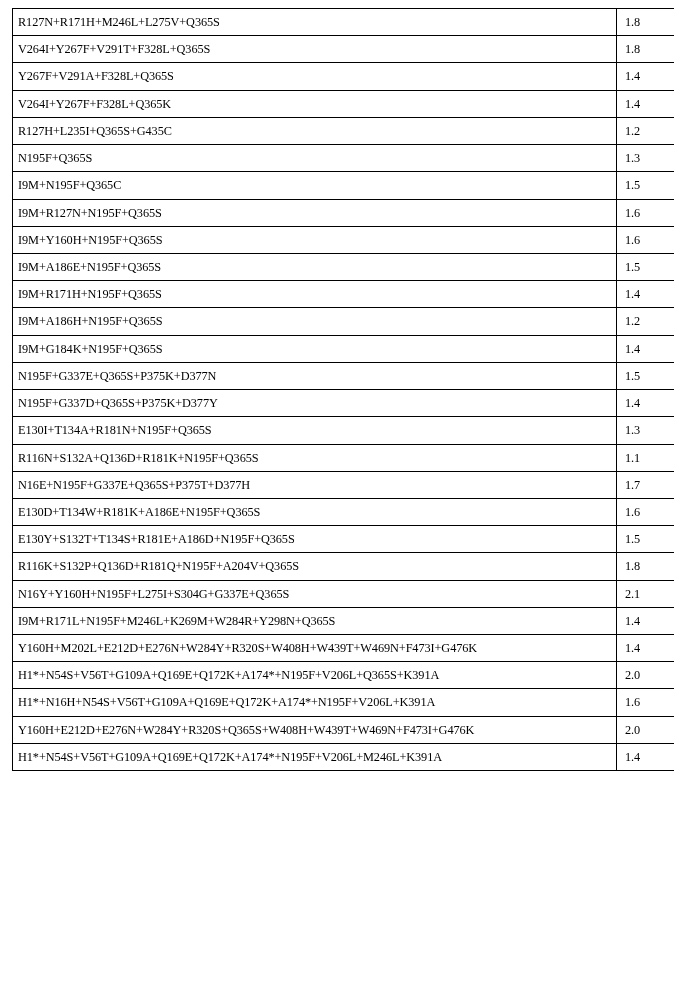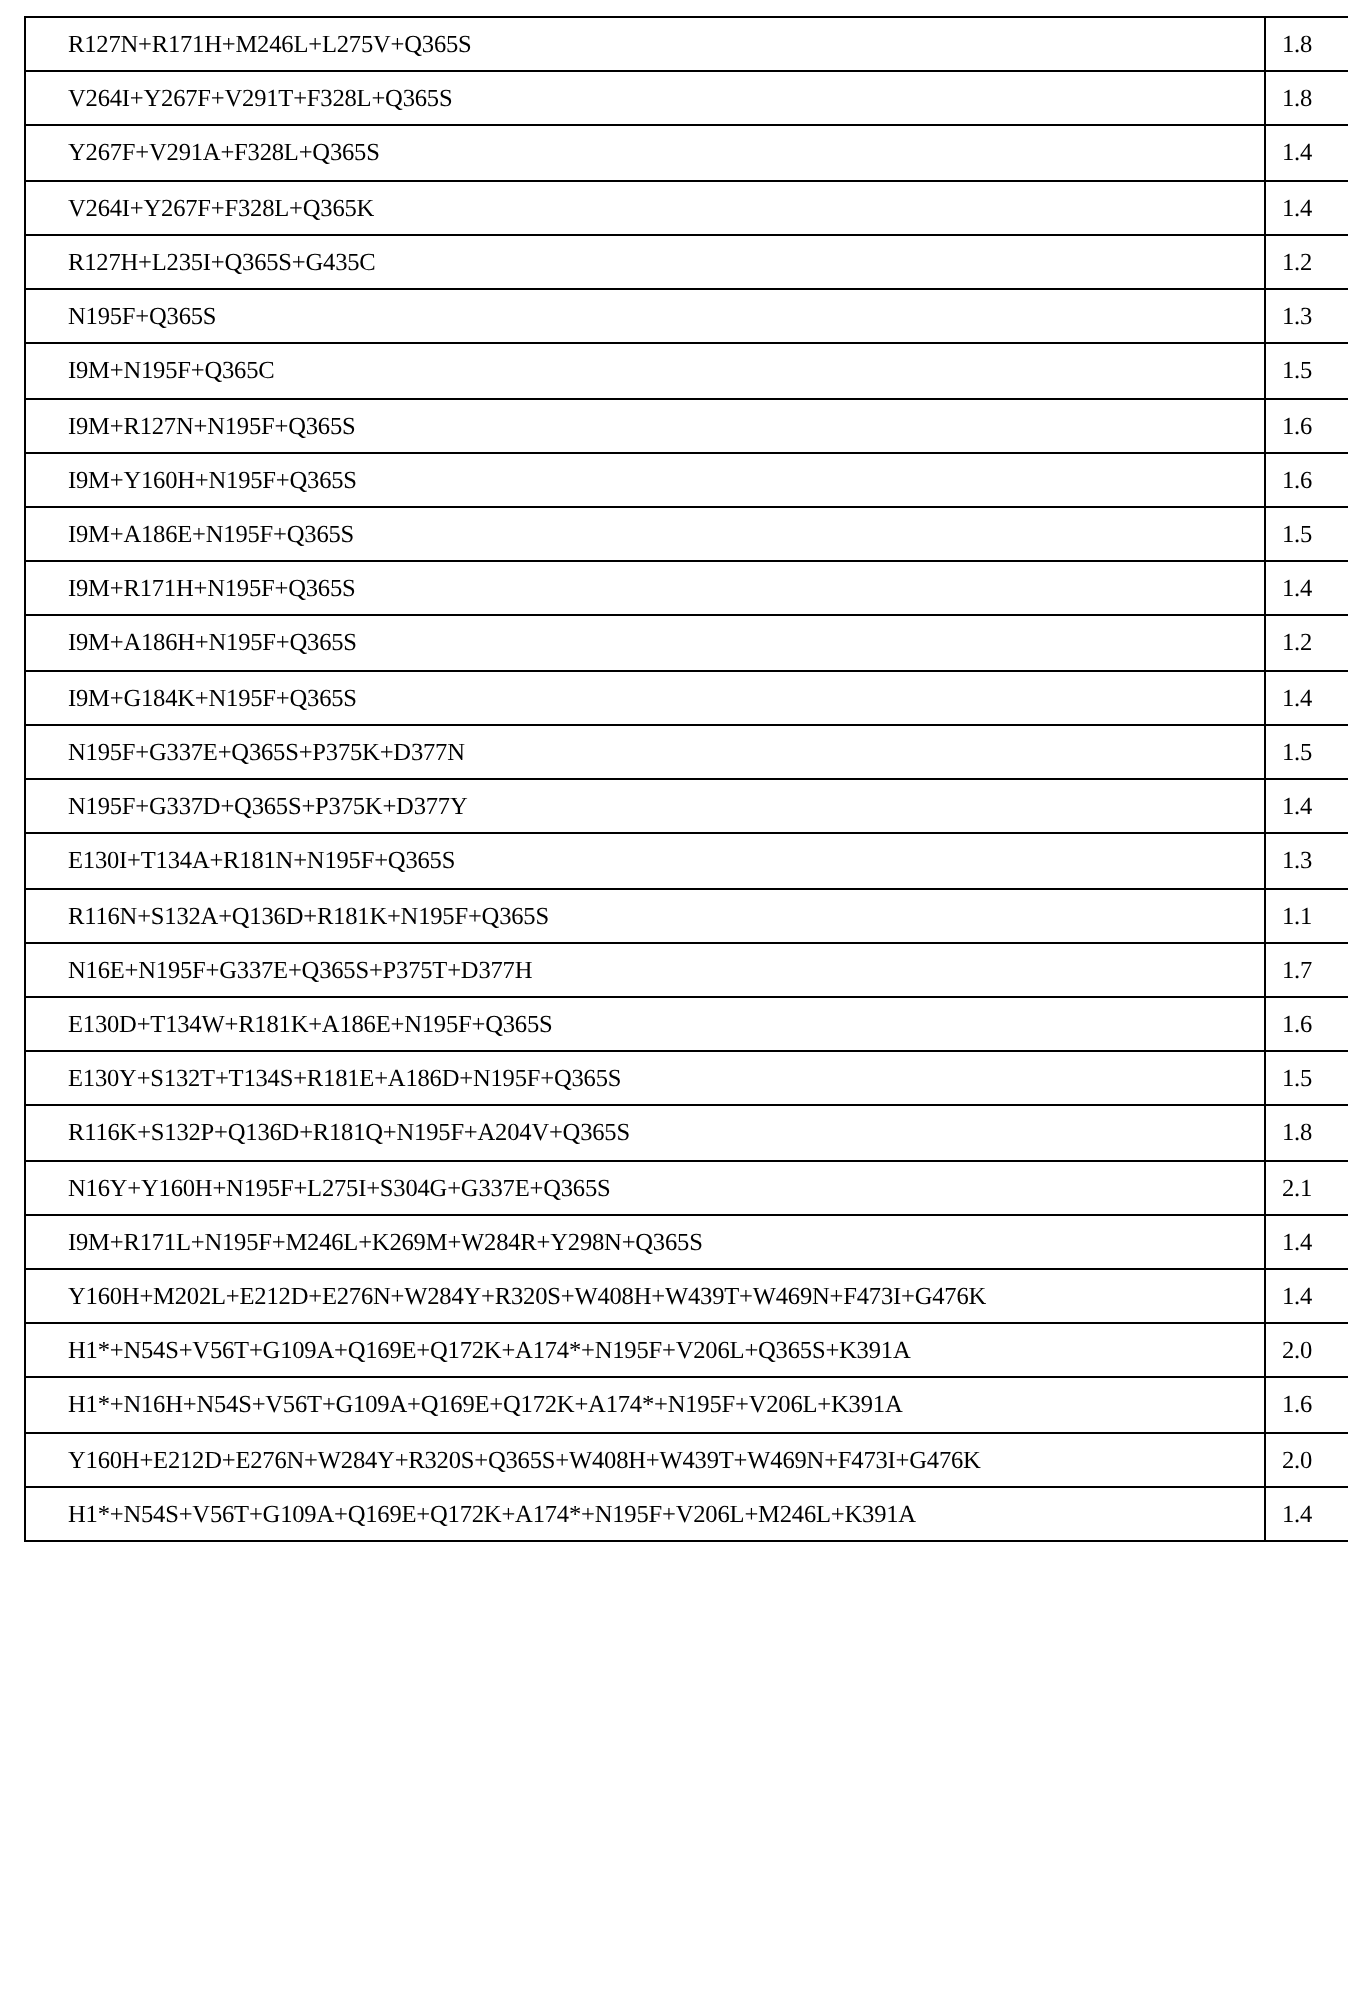--- a/index.html
+++ b/index.html
@@ -28,21 +28,21 @@
   }
   table.mutation-table td {
     border: 1px solid #000000;
     vertical-align: middle;
     font-size: 12.3px;
     line-height: 1.32;
     letter-spacing: -0.1px;
   }
   td.seq-cell {
     width: 592px;
-    padding: 5px 6px 5px 21px;
+    padding: 5px 6px 5px 5px;
     word-break: break-word;
     white-space: normal;
   }
   td.val-cell {
     width: 56px;
     padding: 5px 0 5px 8px;
     text-align: left;
   }
 </style>
 </head>

